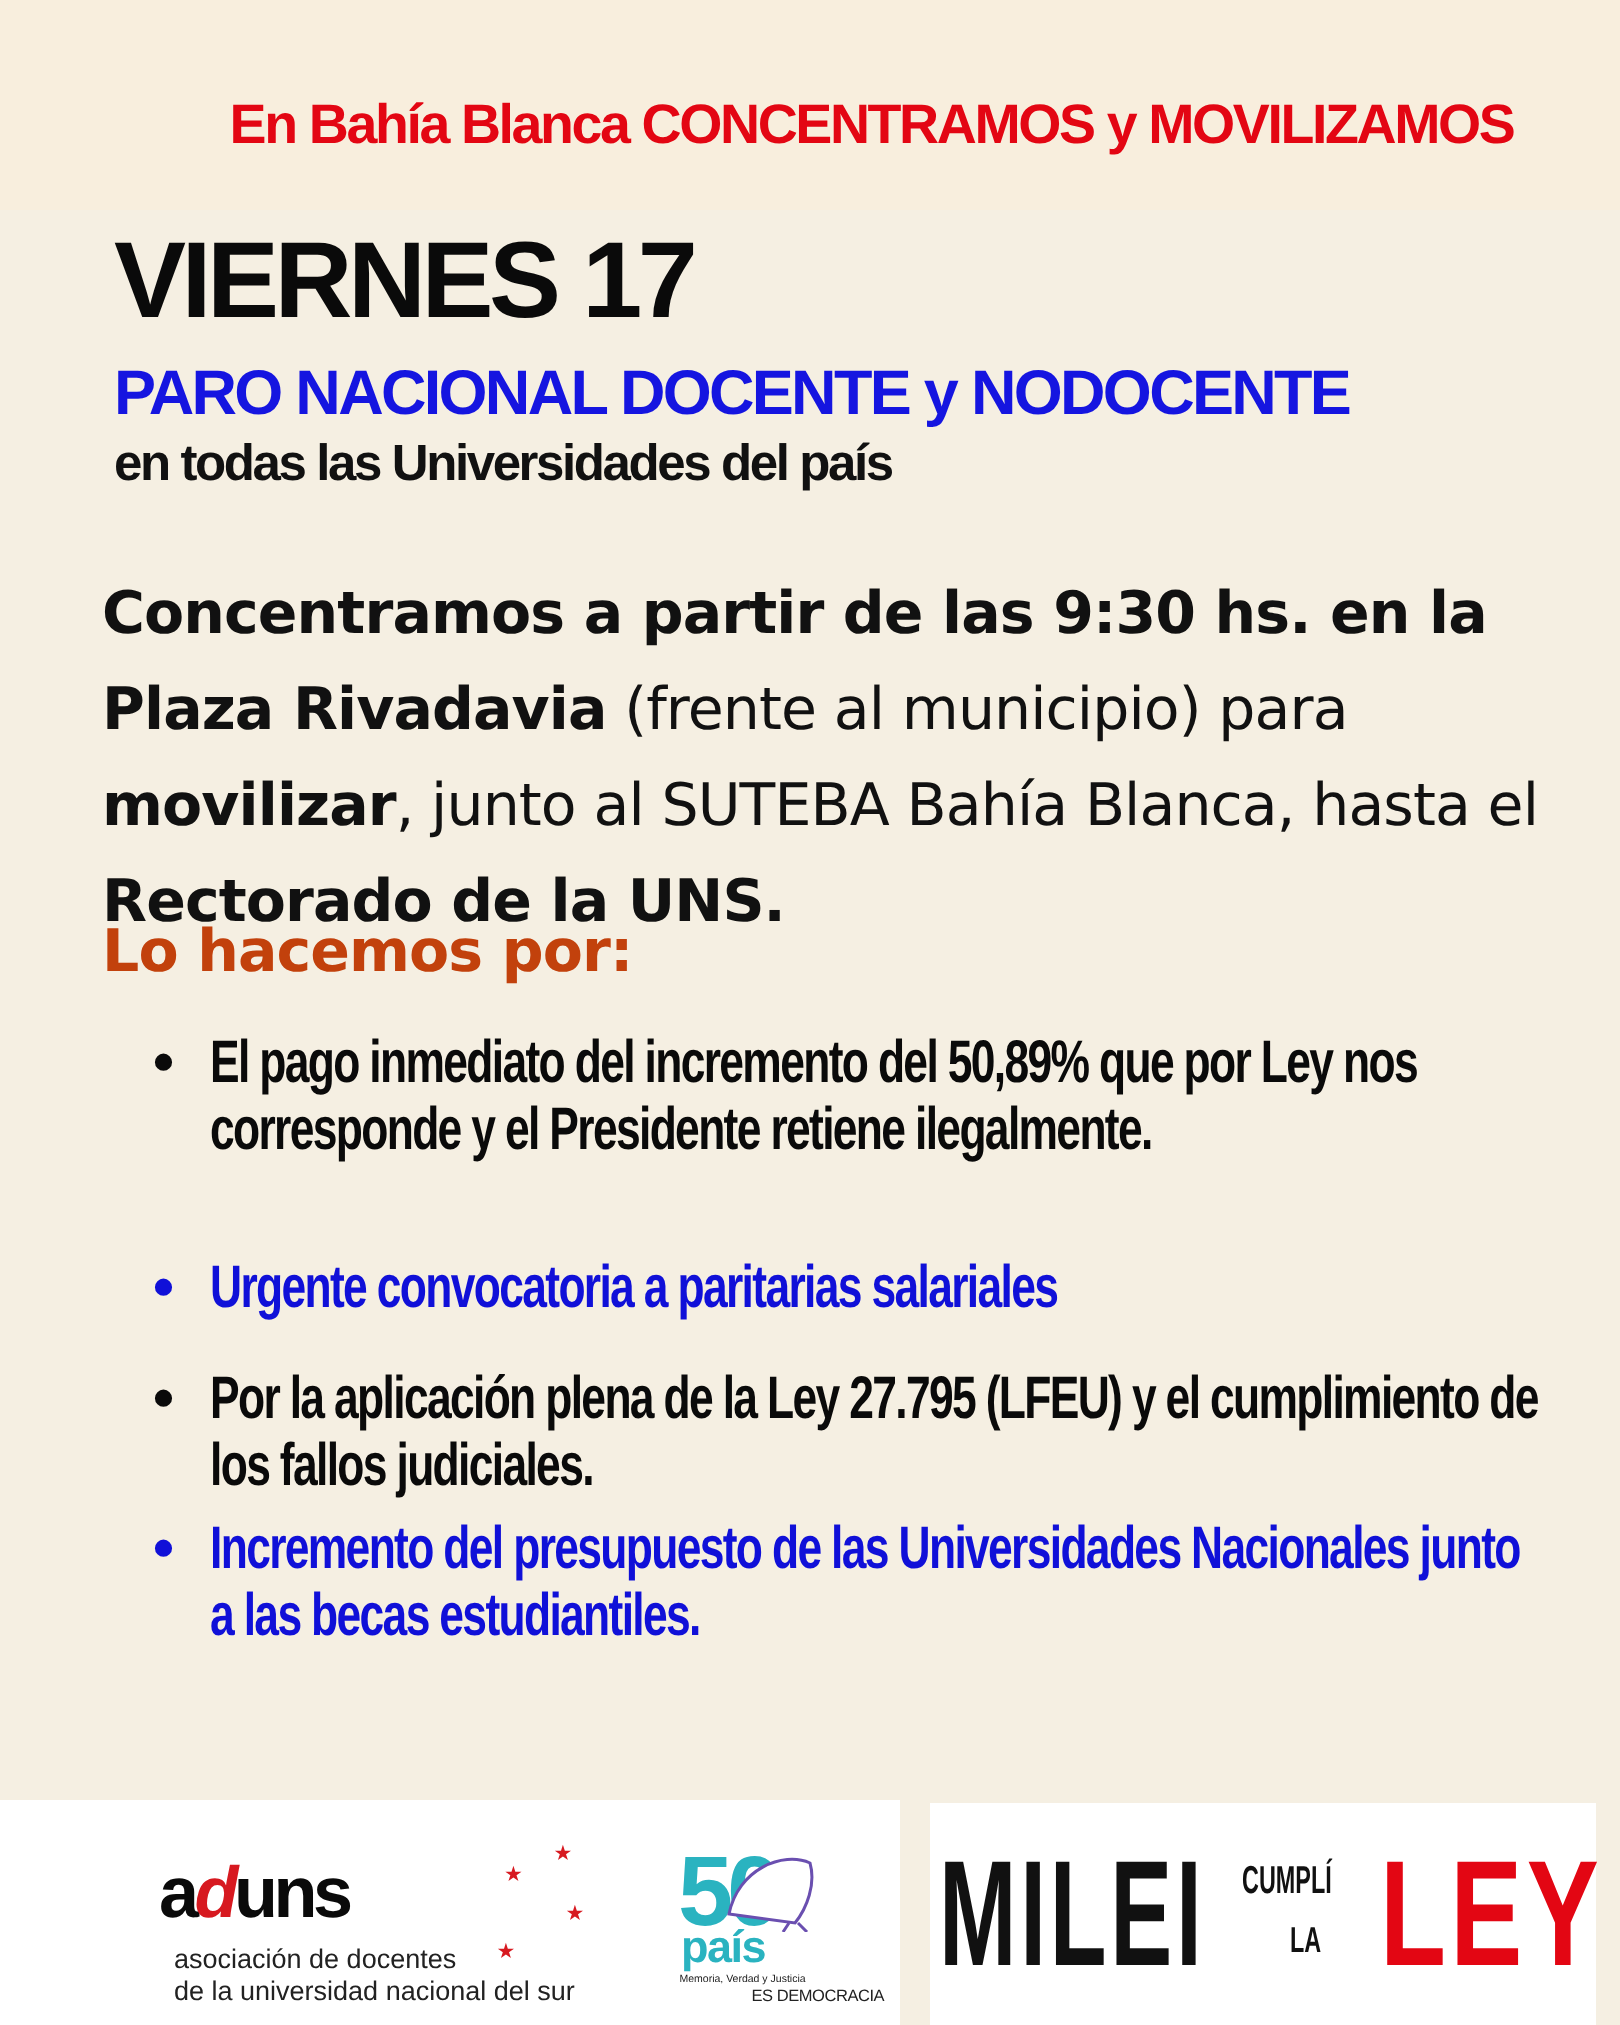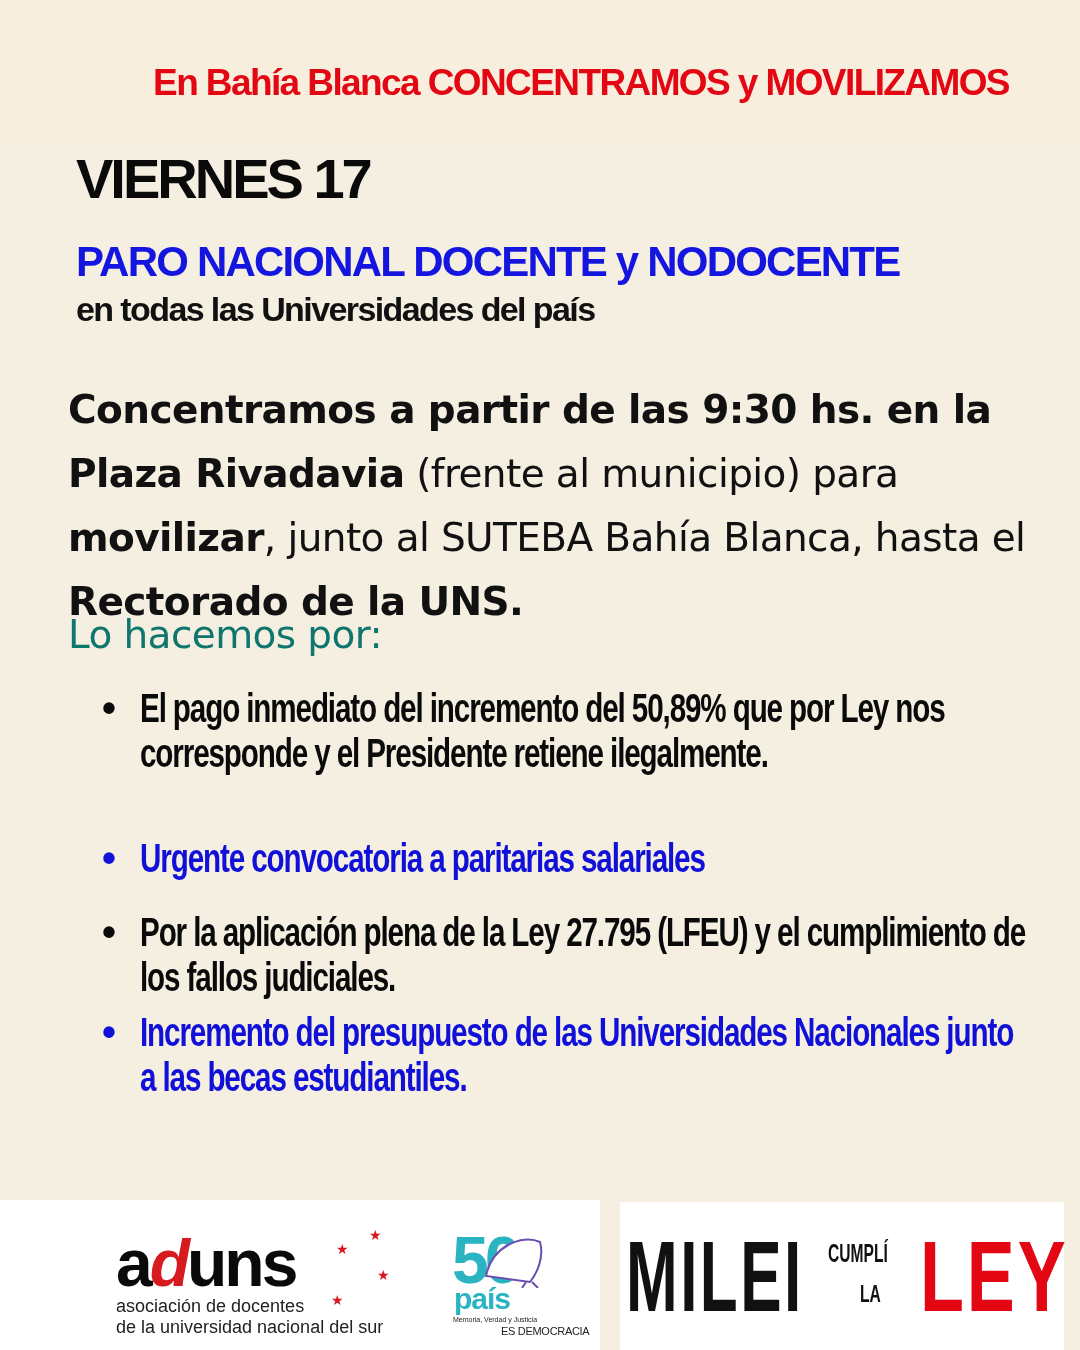--- a/index.html
+++ b/index.html
@@ -1,36 +1,36 @@
 <!DOCTYPE html>
 <html><head>
 <meta charset="utf-8">
 <style>
   html, body { margin:0; padding:0; }
   body { width:1080px; height:1350px; overflow:hidden; background:#f5efe2; position:relative; font-family:"Liberation Sans", sans-serif; }
   .top-band { position:absolute; left:0; top:0; width:1080px; height:140px; background:#f8eedd; }
   .headline { position:absolute; left:0; top:62px; width:1080px; text-align:center; color:#e30613; font-weight:bold; font-size:37px; letter-spacing:-1.6px; font-family:"Liberation Sans", sans-serif;margin-left:41px; }
-  .date-title { position:absolute; left:76px; top:146px; font-size:56px; font-weight:bold; color:#0a0a0a; letter-spacing:-3px; font-family:"Liberation Sans", sans-serif; }
+  .date-title { position:absolute; left:76px; top:146px; font-size:72px; font-weight:bold; color:#0a0a0a; letter-spacing:-3px; font-family:"Liberation Sans", sans-serif; }
   .strike-title { position:absolute; left:76px; top:238px; font-size:42px; font-weight:bold; color:#1515e0; letter-spacing:-1.8px; }
   .strike-sub { position:absolute; left:76px; top:290px; font-size:34px; font-weight:bold; color:#111; letter-spacing:-1.6px; }
   .intro { position:absolute; left:68px; top:378px; width:980px; font-size:39px; line-height:64px; color:#111; font-family:"DejaVu Sans", sans-serif; letter-spacing:-0.6px; }
   .intro b { font-weight:bold; }
-  .lead { position:absolute; left:68px; top:612px; font-size:39px; color:#0f766e; font-family:"DejaVu Sans", sans-serif; letter-spacing:-0.6px; }
+  .lead { position:absolute; left:68px; top:612px; font-size:39px; color:#c2410c; font-family:"DejaVu Sans", sans-serif; letter-spacing:-0.6px;font-weight:bold; }
   .reasons { position:absolute; left:100px; top:686px; width:930px; margin:0; padding:0; list-style:none; }
   .reason { position:relative; padding-left:40px; font-family:"Liberation Sans", sans-serif; font-weight:bold; font-size:40px; line-height:45px; letter-spacing:-1.5px; transform-origin:left top; }
   .reason .bullet { position:absolute; left:2px; top:0; }
   .reason .txt { display:inline-block; transform:scaleX(0.74); transform-origin:left top; width:135%; }
   .reason.black { color:#0a0a0a; }
   .reason.blue { color:#1010d8; }
   .r1 { height:150px; }
   .r2 { height:74px; }
   .r3 { height:100px; }
   .logo-left { position:absolute; left:0; top:1200px; width:600px; height:150px; background:#fff; }
   .logo-right { position:absolute; left:620px; top:1202px; width:444px; height:176px; background:#fff; }
-  .aduns-word { position:absolute; left:116px; top:30px; font-size:66px; font-weight:bold; letter-spacing:-3px; color:#0a0a0a; font-family:"Liberation Sans", sans-serif; line-height:66px;text-align:right; }
+  .aduns-word { position:absolute; left:106px; top:30px; font-size:48px; font-weight:bold; letter-spacing:-3px; color:#0a0a0a; font-family:"Liberation Sans", sans-serif; line-height:66px;text-align:right; }
   .aduns-word .d { color:#d71920; font-style:italic; }
   .aduns-sub1 { position:absolute; left:116px; top:96px; font-size:18px; color:#222; }
   .aduns-sub2 { position:absolute; left:116px; top:117px; font-size:18px; color:#222; }
   .star { position:absolute; color:#d71920; font-size:14px; line-height:14px; }
   .fifty { position:absolute; left:452px; top:28px; width:100px; height:115px; }
   .fifty-num { position:absolute; left:0; top:-6px; font-size:66px; font-weight:bold; color:#2ab3c0; letter-spacing:-4px; font-family:"Liberation Sans", sans-serif; }
   .fifty-anos { position:absolute; left:2px; top:54px; font-size:30px; font-weight:bold; color:#2ab3c0; letter-spacing:-1px; }
   .fifty-motto { position:absolute; left:1px; top:88px; font-size:7px; color:#222; white-space:nowrap; }
   .fifty-es { position:absolute; left:1px; top:97px; font-size:11px; color:#222; white-space:nowrap; letter-spacing:-0.3px;padding-left:48px; }
   .milei { position:absolute; left:6px; top:24px; font-size:100px; font-weight:bold; color:#111; font-family:"Liberation Sans", sans-serif; transform:scaleX(0.62); transform-origin:left top; letter-spacing:4px; line-height:100px; }

